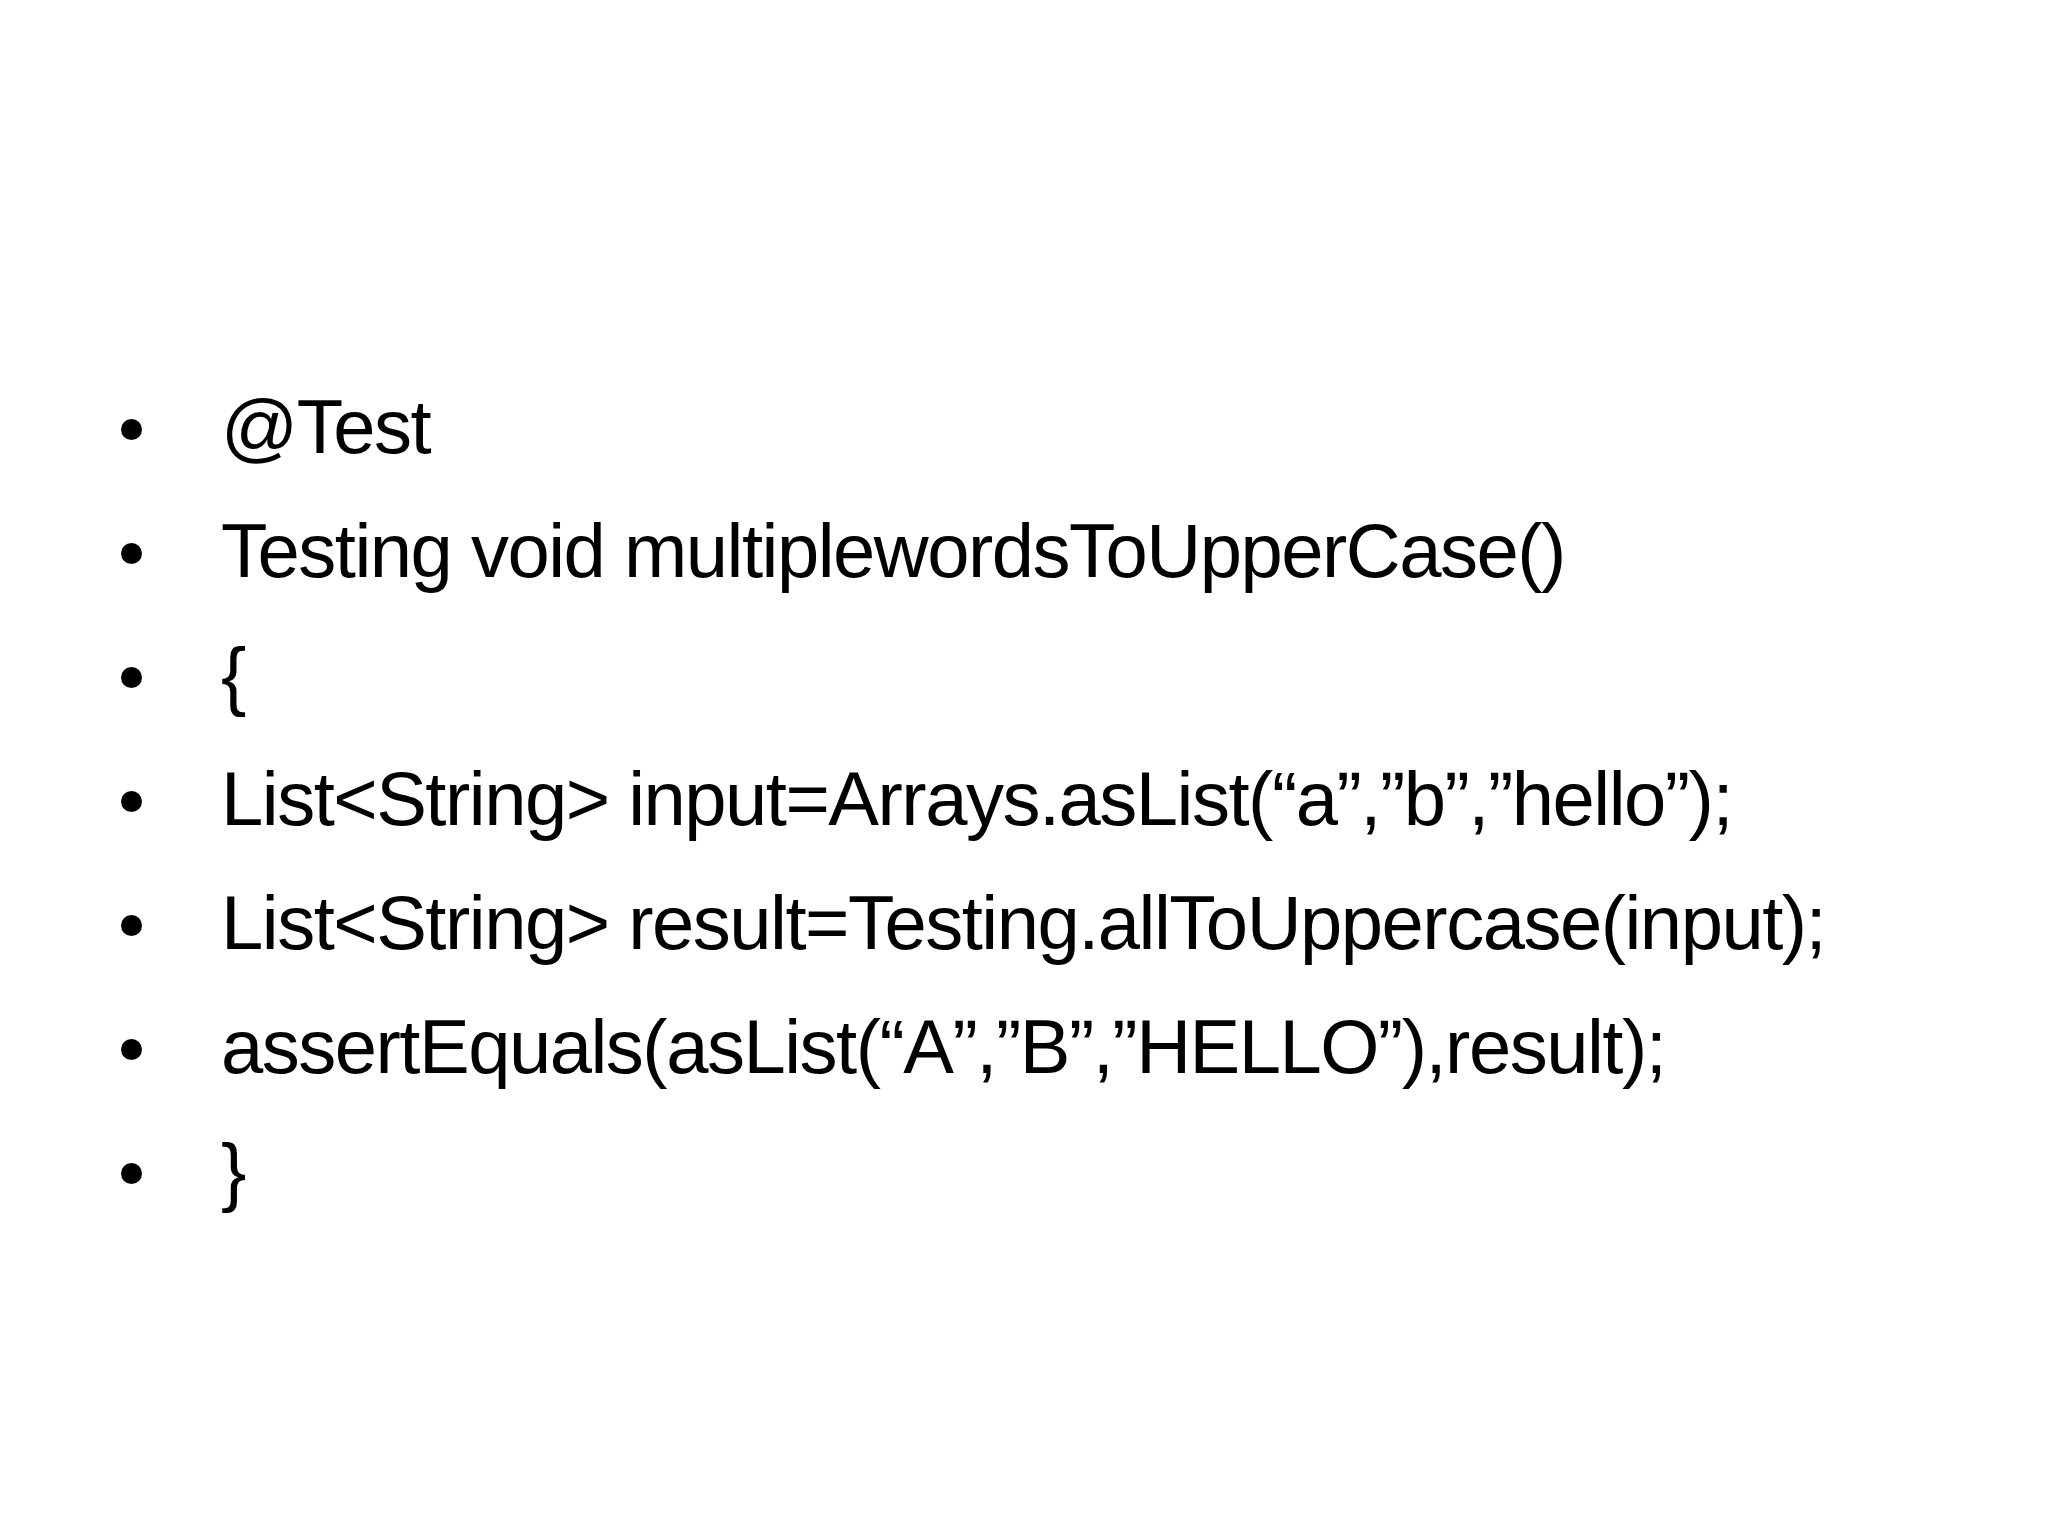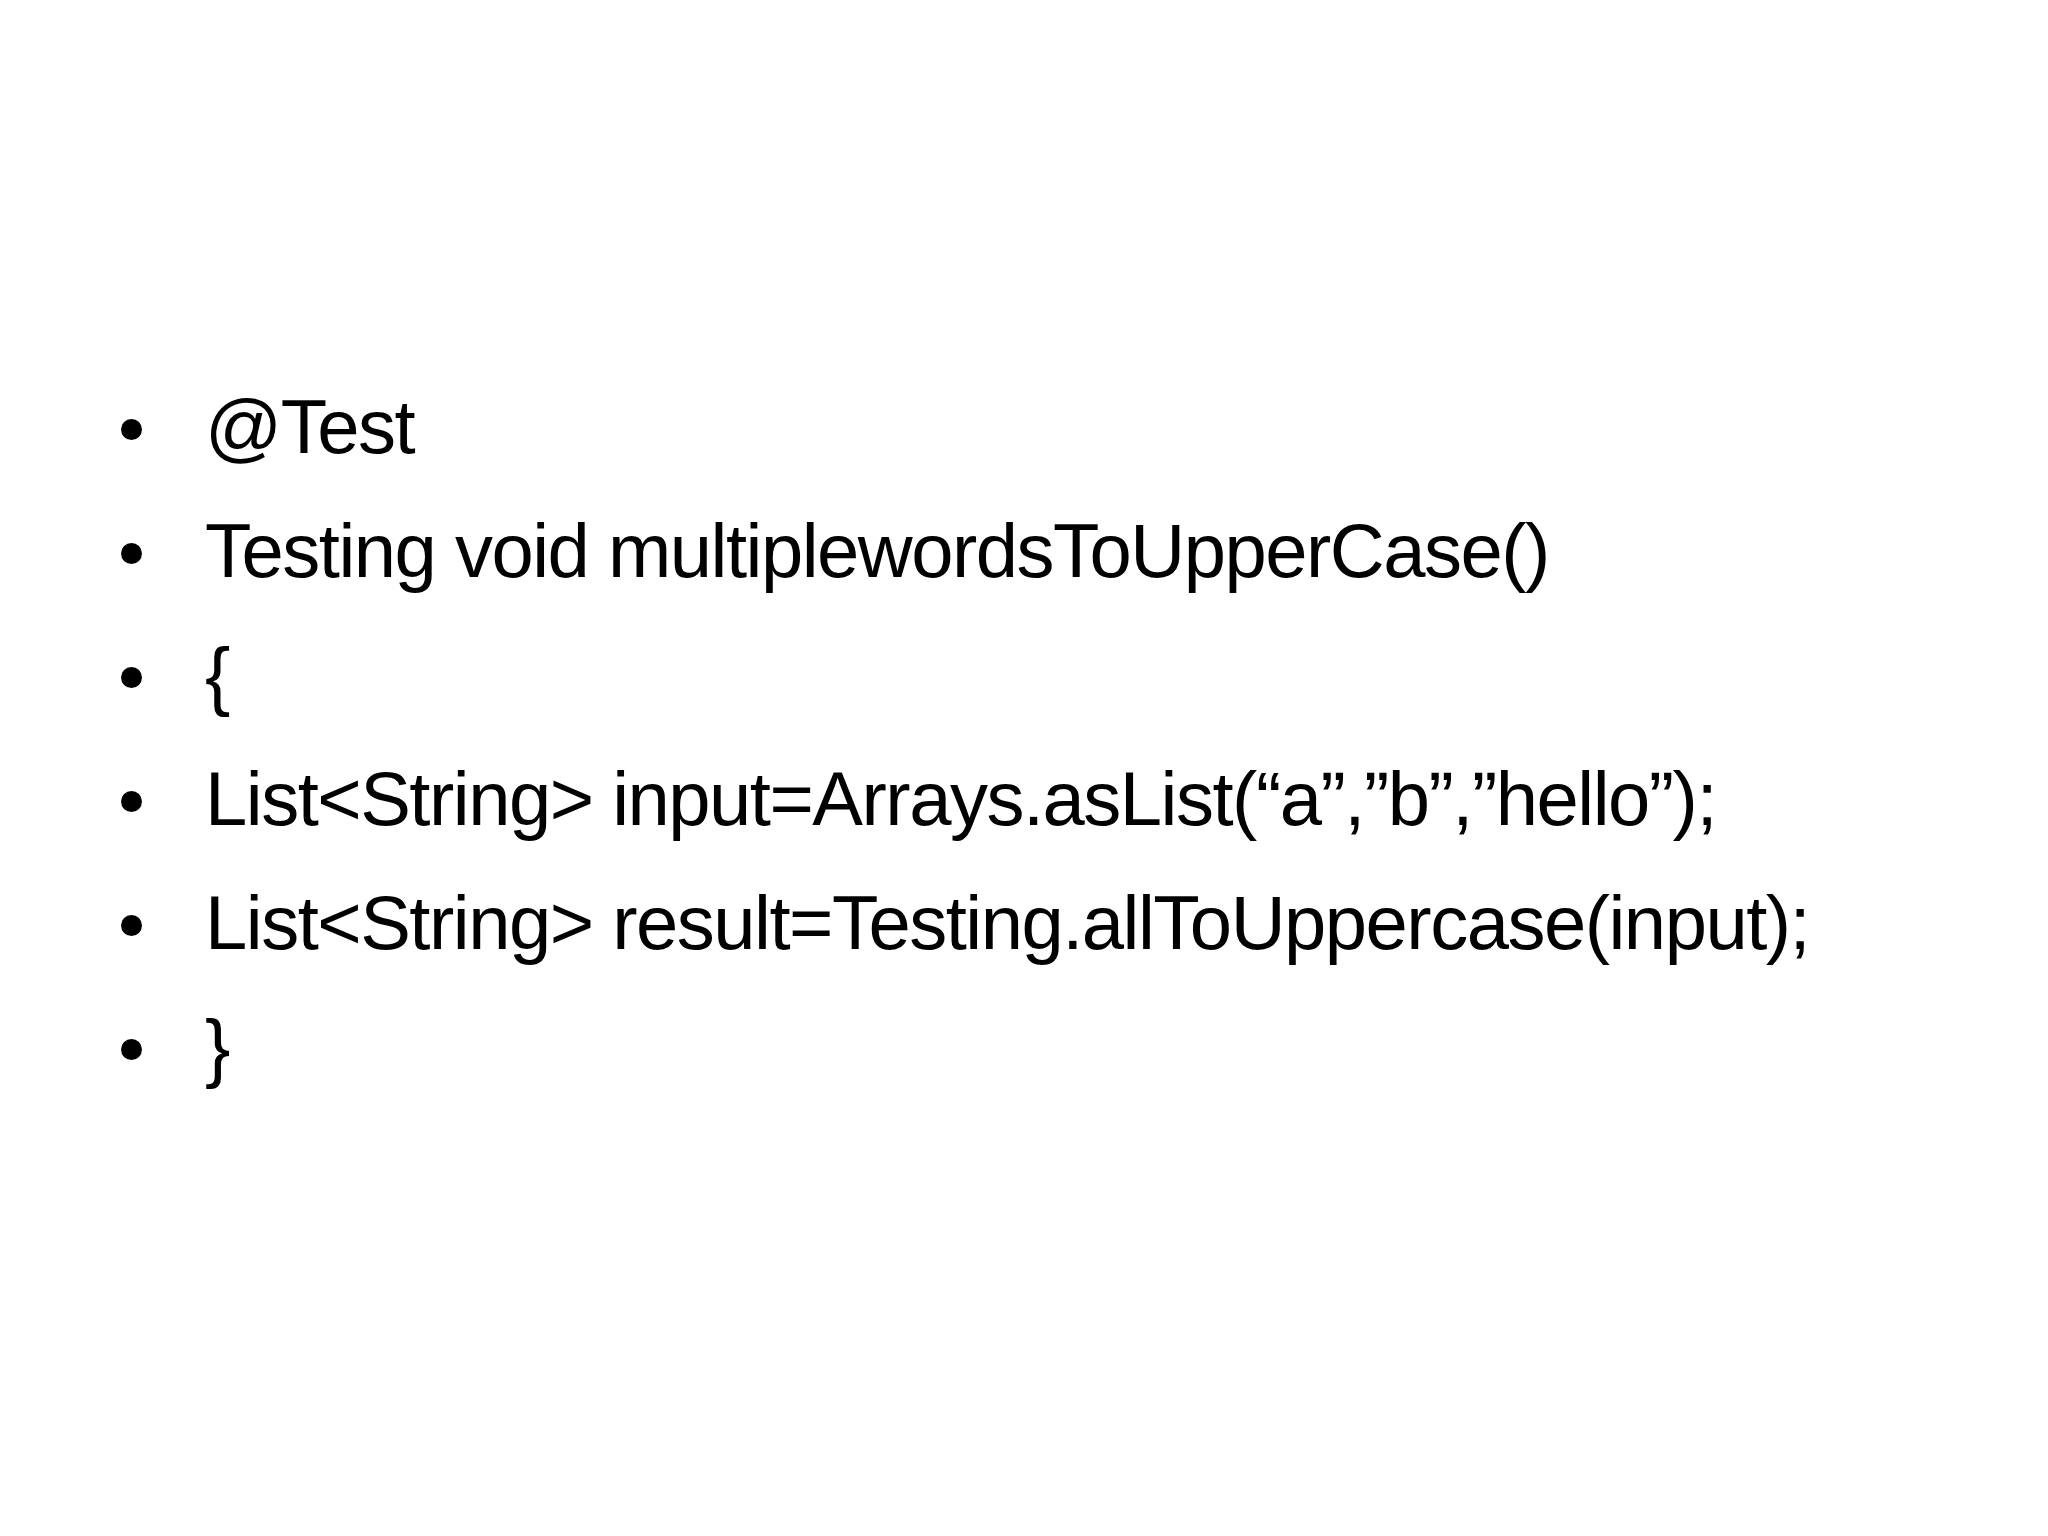--- a/index.html
+++ b/index.html
@@ -25,20 +25,21 @@
     left: 121px;
     margin: 0;
     padding: 0;
     list-style: none;
   }
   .bullet-line {
     display: flex;
     align-items: center;
     height: 124px;
     white-space: nowrap;
+    gap: 16px;
   }
   .bullet-dot {
     flex: 0 0 auto;
     width: 21px;
     height: 21px;
     border-radius: 50%;
     background: #000000;
     margin-right: 63px;
     margin-top: 4px;
   }
@@ -70,16 +71,20 @@
     <li class="bullet-line">
       <span class="bullet-dot"></span>
       <span class="bullet-text">List&lt;String&gt; input=Arrays.asList(“a”,”b”,”hello”);</span>
     </li>
     <li class="bullet-line">
       <span class="bullet-dot"></span>
       <span class="bullet-text">List&lt;String&gt; result=Testing.allToUppercase(input);</span>
     </li>
     <li class="bullet-line">
       <span class="bullet-dot"></span>
+      <span class="bullet-text">assertEquals(asList(“A”,”B”,”HELLO”),result);</span>
+    </li>
+    <li class="bullet-line">
+      <span class="bullet-dot"></span>
       <span class="bullet-text">}</span>
     </li>
   </ul>
 </div>
 
 </body></html>

